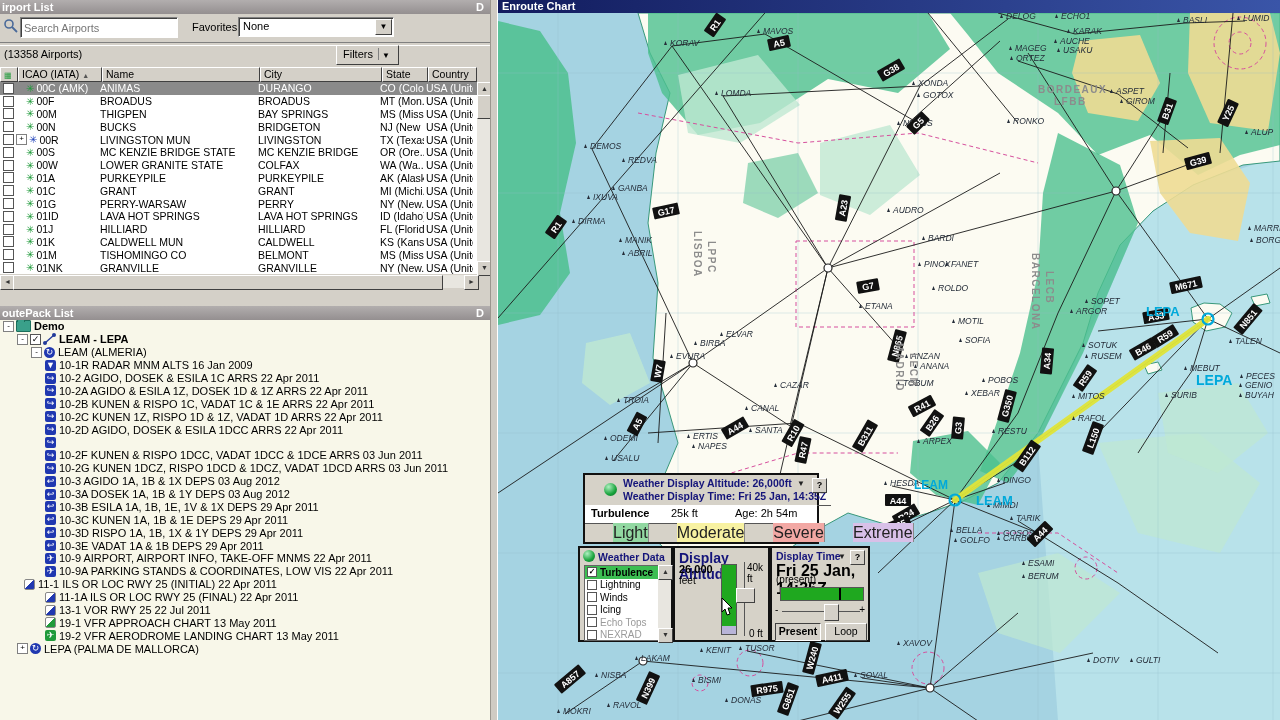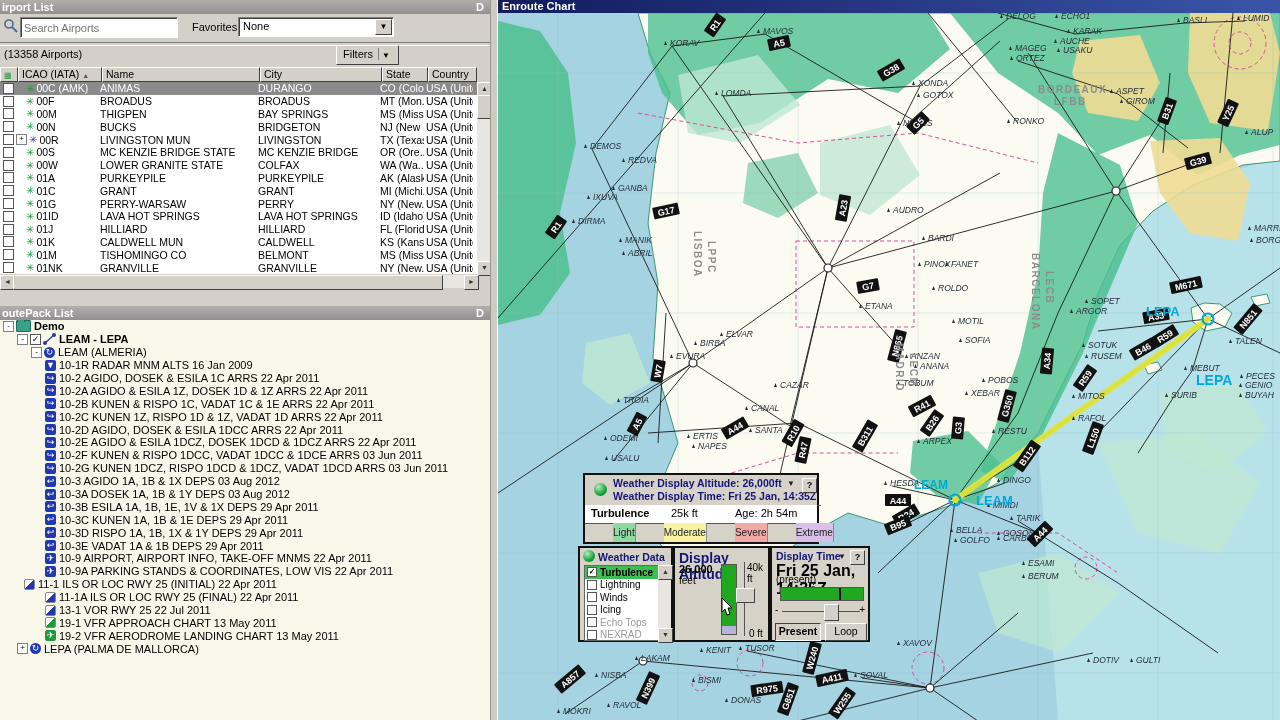--- a/index.html
+++ b/index.html
@@ -49,24 +49,24 @@
   #chart-panel{position:absolute;left:498px;top:0;width:782px;height:720px;}
   #chart-title{position:absolute;left:0;top:0;width:782px;height:13px;background:linear-gradient(to right,#121c5e,#3a55a8);color:#fff;font-size:11px;font-weight:bold;line-height:13px;padding-left:4px;box-sizing:border-box;}
   #chart-svg{position:absolute;left:0;top:13px;}
   
   .wxpanel{position:absolute;background:#d6d2c8;border:2px solid #111;box-sizing:border-box;}
   .navy{color:#14147a;font-weight:bold;}
   .sphere{width:13px;height:13px;border-radius:50%;background:radial-gradient(circle at 35% 30%,#aef0c0,#18a33c 60%,#0c6c26);position:absolute;}
   .qbtn{position:absolute;width:13px;height:13px;background:#d4d0c8;border:1px solid;border-color:#fff #404040 #404040 #fff;font-size:9px;font-weight:bold;text-align:center;line-height:12px;color:#000;}
   .dd{position:absolute;font-size:8px;color:#222;}
   #wx-legend{left:85px;top:473px;width:236px;height:71px;}
-  #wxl-head{position:absolute;left:4px;top:0;width:100%;height:30px;border-bottom:1px solid #555;}
+  #wxl-head{position:absolute;left:14px;top:0;width:100%;height:30px;border-bottom:1px solid #555;}
   #wxl-body{position:absolute;left:0;top:30px;width:100%;height:18px;background:#fff;border-bottom:1px solid #555;font-size:11px;color:#000;}
   #wxl-cells{position:absolute;left:0;top:48px;width:100%;height:19px;display:flex;}
-  .wxl-cell{flex:1;border-right:1px solid #888;font-size:10px;color:#222;text-align:center;line-height:19px;margin-left:28px;}
+  .wxl-cell{flex:1;border-right:1px solid #888;font-size:16px;color:#222;text-align:center;line-height:19px;margin-left:28px;}
   #wx-data{left:80px;top:546px;width:95px;height:96px;}
   #wxd-list{position:absolute;left:4px;top:17px;width:73px;height:74px;background:#fff;border:1px solid #666;overflow:hidden;}
   .wxd-item{height:12.5px;display:flex;align-items:center;font-size:10px;color:#000;white-space:nowrap;}
   .wxd-item .cb{margin-left:2px;margin-right:3px;width:8px;height:8px;font-size:8px;line-height:8px;text-align:center;color:#000;}
   .wxd-item.on{background:#3cbe52;font-weight:bold;}
   .wxd-item.off{color:#9a9a9a;}
   #wx-alt{left:175px;top:546px;width:97px;height:96px;}
   #wx-time{left:272px;top:546px;width:100px;height:96px;}
   .smalltxt{font-size:10px;color:#000;}
   .btn{position:absolute;background:#d4d0c8;border:1px solid;border-color:#fff #404040 #404040 #fff;font-size:10.5px;text-align:center;color:#000;}
@@ -336,21 +336,20 @@
         <div class="titem" style="padding-left: 45px;">
           <span class="tic blue">↪</span>
           <span class="lbl">10-2C KUNEN 1Z, RISPO 1D &amp; 1Z, VADAT 1D ARRS 22 Apr 2011</span>
         </div>
         <div class="titem" style="padding-left: 45px;">
           <span class="tic blue">↪</span>
           <span class="lbl">10-2D AGIDO, DOSEK &amp; ESILA 1DCC ARRS 22 Apr 2011</span>
         </div>
         <div class="titem" style="padding-left: 45px;">
           <span class="tic blue">↪</span>
-          <span class="lbl">10-2E AGIDO &amp; ESILA 1DCZ, DOSEK 1DCD &amp; 1DCZ ARRS 22 Apr 2011</span>
         </div>
         <div class="titem" style="padding-left: 45px;">
           <span class="tic blue">↪</span>
           <span class="lbl">10-2F KUNEN &amp; RISPO 1DCC, VADAT 1DCC &amp; 1DCE ARRS 03 Jun 2011</span>
         </div>
         <div class="titem" style="padding-left: 45px;">
           <span class="tic blue">↪</span>
           <span class="lbl">10-2G KUNEN 1DCZ, RISPO 1DCD &amp; 1DCZ, VADAT 1DCD ARRS 03 Jun 2011</span>
         </div>
         <div class="titem" style="padding-left: 45px;">

